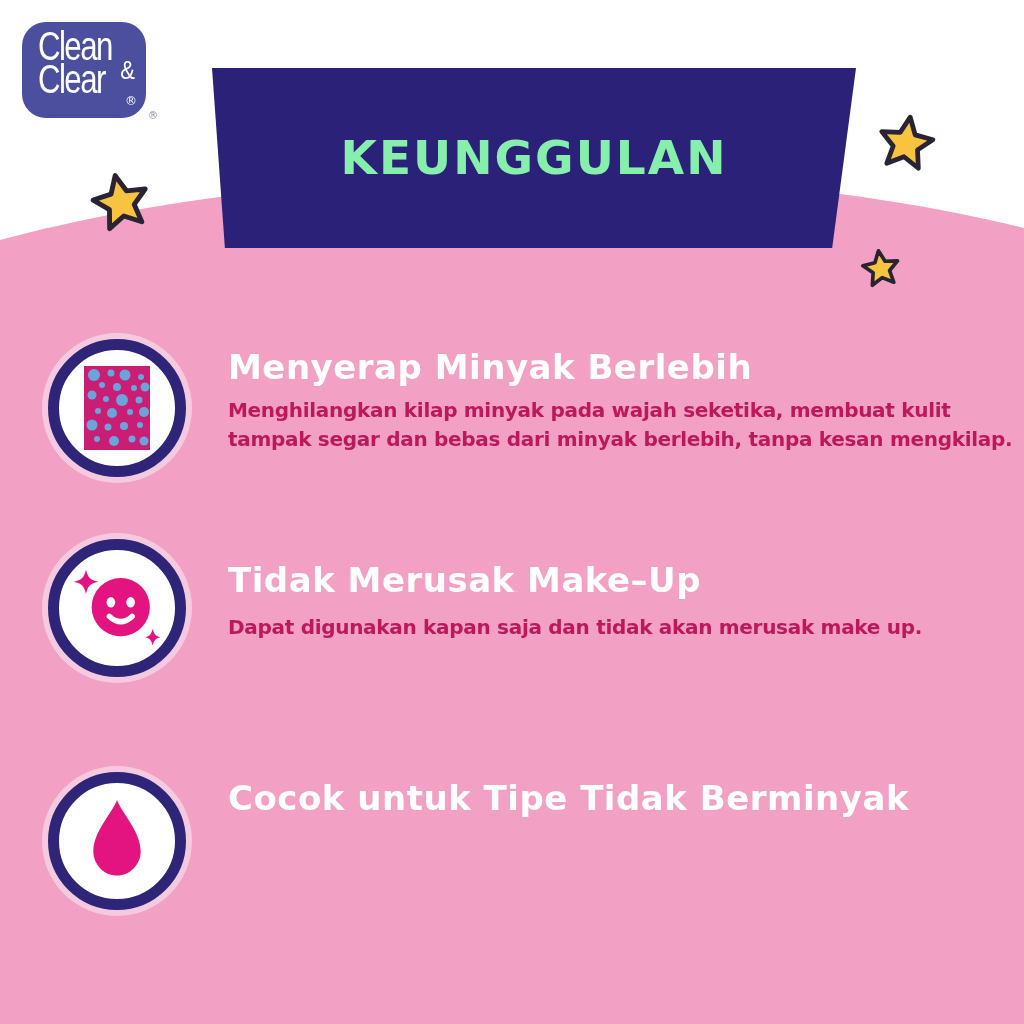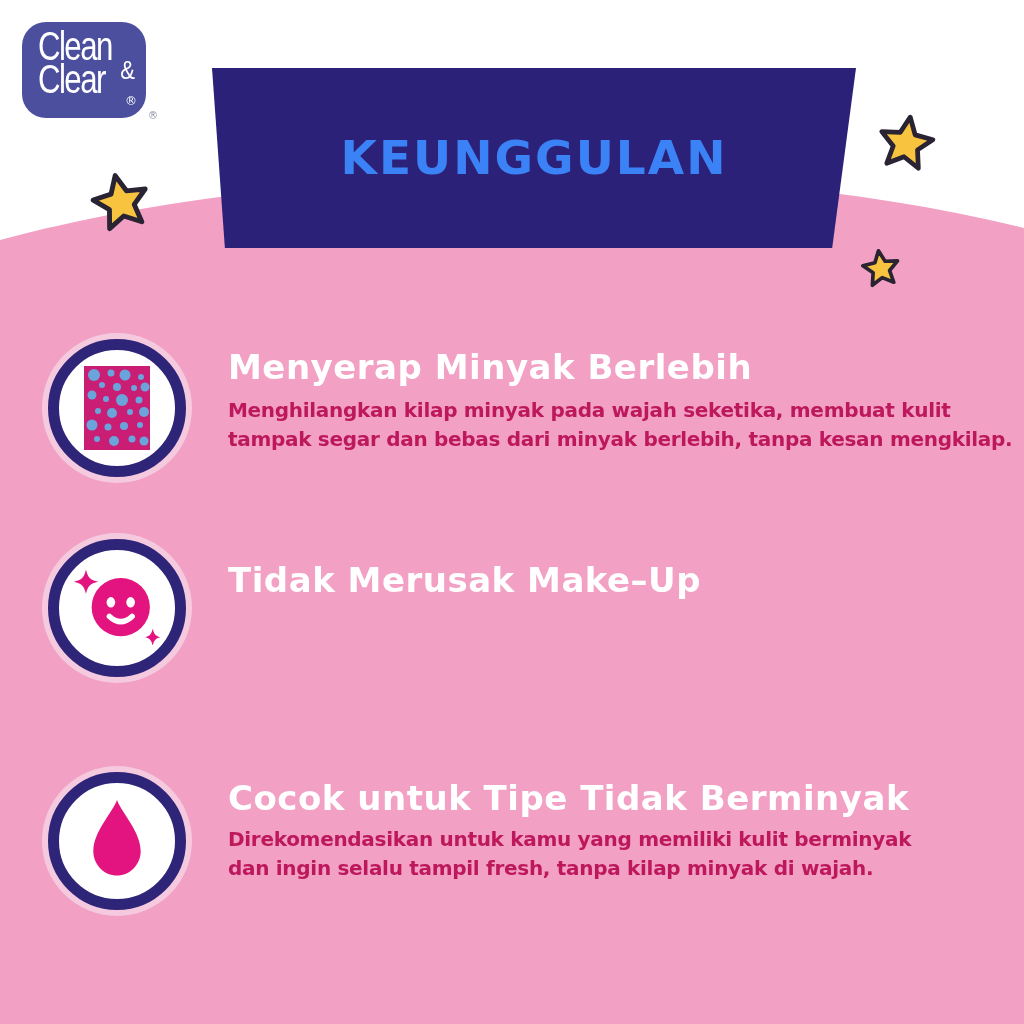--- a/index.html
+++ b/index.html
@@ -39,21 +39,21 @@
   }
 
   
   .banner {
     position:absolute; left:212px; top:68px; width:644px; height:180px;
     background:#2C2178; z-index:2;
     clip-path:polygon(0% 0%, 100% 0%, 96.3% 100%, 2% 100%);
     display:flex; flex-direction:column; align-items:center; justify-content:center;
   }
   .banner-line {
-    color:#3b82f6; font-size:47px; font-weight:bold; letter-spacing:2px;
+    color:#86efac; font-size:47px; font-weight:bold; letter-spacing:2px;
     line-height:1.42; text-align:left;
   }
 
   
   .star { position:absolute; z-index:3; }
   .star svg { display:block; }
   .star-left   { left:86px;  top:168px; width:70px; height:70px; transform:rotate(-12deg); }
   .star-big    { left:872px; top:110px; width:68px; height:68px; transform:rotate(9deg); }
   .star-small  { left:858px; top:246px; width:46px; height:46px; transform:rotate(-8deg); }
 
@@ -159,23 +159,23 @@
     <svg width="94" height="94" viewBox="0 0 100 100">
       <circle cx="54" cy="49" r="31" fill="#E3137F"></circle>
       <ellipse cx="43.5" cy="44" rx="4.6" ry="5.6" fill="#ffffff"></ellipse>
       <ellipse cx="64.5" cy="44" rx="4.6" ry="5.6" fill="#ffffff"></ellipse>
       <path d="M42,59 Q54,70 66,59" fill="none" stroke="#ffffff" stroke-width="6" stroke-linecap="round"></path>
       <path d="M17,9 C18.9,17.5 21.5,20.1 30,22 C21.5,23.9 18.9,26.5 17,35 C15.1,26.5 12.5,23.9 4,22 C12.5,20.1 15.1,17.5 17,9 Z" fill="#E3137F"></path>
       <path d="M88,72 C89.3,77.6 91,79.7 96,81 C91,82.3 89.3,84.4 88,90 C86.7,84.4 85,82.3 80,81 C85,79.7 86.7,77.6 88,72 Z" fill="#E3137F"></path>
     </svg>
   </div>
   <h2 class="f-title">Tidak Merusak Make–Up</h2>
+  <p class="f-desc">Dapat digunakan kapan saja dan tidak akan merusak make up.</p>
 </section>
 
 <section class="feature f3">
   <div class="icon-circle">
     <svg width="64" height="85" viewBox="0 0 100 132" style="margin-bottom:6px">
       <path d="M50,6 C57,26 87,55 87,86 C87,107 70,124 50,124 C30,124 13,107 13,86 C13,55 43,26 50,6 Z" fill="#E3137F"></path>
     </svg>
   </div>
   <h2 class="f-title">Cocok untuk Tipe Tidak Berminyak</h2>
-  <p class="f-desc">Direkomendasikan untuk kamu yang memiliki kulit berminyak dan ingin selalu tampil fresh, tanpa kilap minyak di wajah.</p>
 </section>
 
 </body></html>

